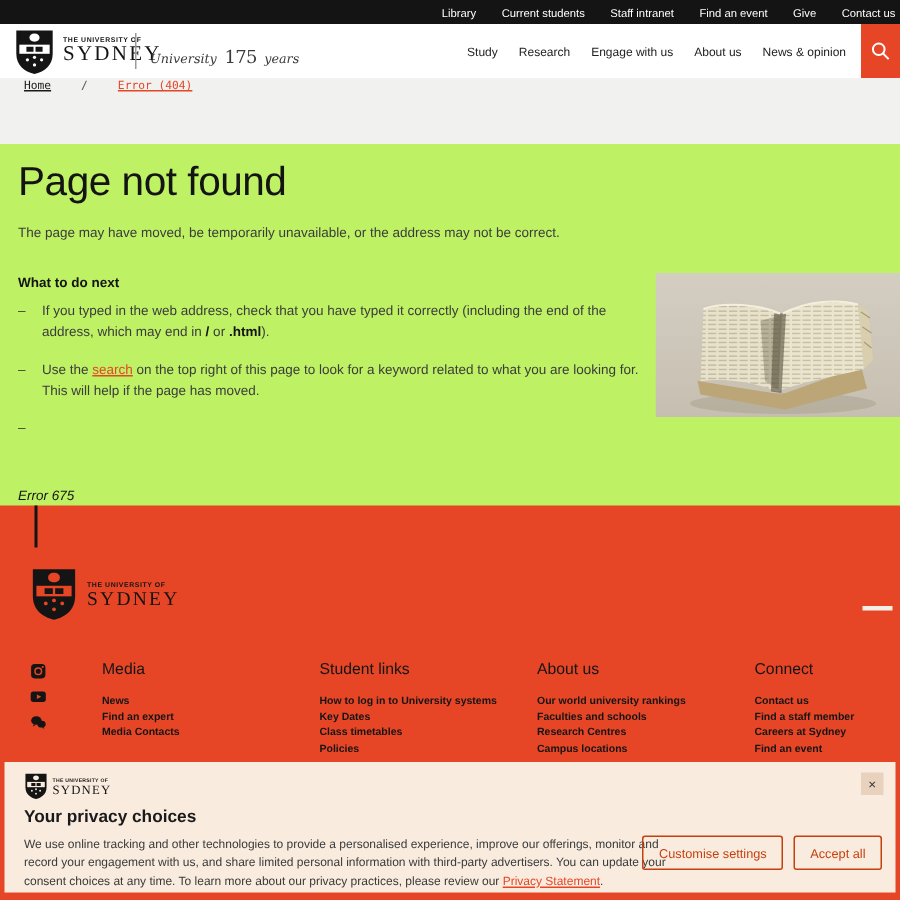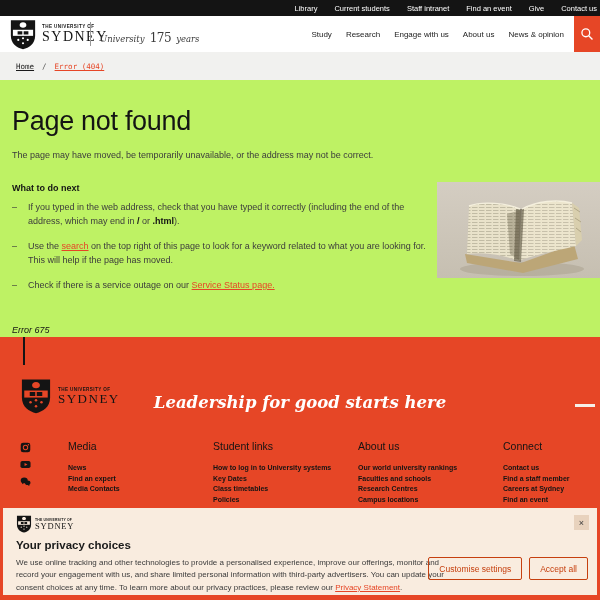--- a/index.html
+++ b/index.html
@@ -22,21 +22,21 @@
 .word-l2{font-family:"Liberation Serif",serif;font-size:14px;letter-spacing:1.5px;line-height:1.1}
 .hdr-div{position:absolute;left:90px;top:6px;width:1px;height:24px;background:#9a9a9a}
 .celebrating{position:absolute;left:100px;top:11px;color:#3a3a3a;font-family:"DejaVu Serif",serif;white-space:nowrap}
 .celebrating .script{font-style:italic;font-size:8.5px}
 .celebrating .num{font-size:12px;letter-spacing:-.5px}
 .nav{position:absolute;right:36px;top:0;height:36px;display:flex;align-items:center;gap:14px}
 .nav span{font-size:8px;color:#222;cursor:pointer;white-space:nowrap}
 .searchbtn{position:absolute;right:0;top:0;width:26px;height:36px;background:#e64626;display:flex;align-items:center;justify-content:center;cursor:pointer}
 
 
-.breadcrumb{position:absolute;top:52px;left:0;right:0;height:28px;background:#f1f1ef;display:flex;align-items:center;padding-left:16px;font-family:"DejaVu Sans Mono",monospace;font-size:7.5px;gap:8px}
+.breadcrumb{position:absolute;top:52px;left:0;right:0;height:44px;background:#f1f1ef;display:flex;align-items:flex-start;padding-left:16px;font-family:"DejaVu Sans Mono",monospace;font-size:7.5px;gap:20px}
 .breadcrumb .bc-home{color:#1a1a1a;text-decoration:underline;cursor:pointer}
 .breadcrumb .bc-sep{color:#555}
 .breadcrumb .bc-cur{color:#e64626;text-decoration:underline;cursor:pointer}
 
 
 .h1{position:absolute;left:12px;top:106px;font-size:27px;font-weight:500;color:#141414;letter-spacing:-.3px}
 .intro{position:absolute;left:12px;top:149px;width:432px;font-size:9px;color:#3c3c3c;line-height:1.5}
 .whatnext{position:absolute;left:12px;top:183px;font-size:9px;font-weight:bold;color:#141414}
 .bullets{position:absolute;left:12px;top:200px;width:428px}
 .bullet{display:flex;margin-bottom:10px;font-size:9px;color:#3c3c3c;line-height:1.6}
@@ -147,23 +147,20 @@
       </span>
     </div>
     <div class="bullet">
       <span class="dash">–</span>
       <span>
         <span>Use the </span><span class="rlink">search</span><span> on the top right of this page to look for a keyword related to what you are looking for. This will help if the page has moved.</span>
       </span>
     </div>
     <div class="bullet">
       <span class="dash">–</span>
-      <span>
-        <span>Check if there is a service outage on our </span><span class="rlink">Service Status page.</span>
-      </span>
     </div>
   </div>
 
 
   <svg class="photo" viewBox="0 0 163 96">
     <defs>
       <linearGradient id="bg" x1="0" y1="0" x2="0" y2="1">
         <stop offset="0" stop-color="#d4cdc2"></stop>
           <stop offset="1" stop-color="#c6bfb1"></stop>
       </linearGradient>
@@ -199,21 +196,20 @@
       <circle class="detail" cx="13" cy="31" r="1.6"></circle>
       <circle class="detail" cx="27" cy="31" r="1.6"></circle>
       <circle class="detail" cx="20" cy="28.5" r="1.6"></circle>
       <circle class="detail" cx="20" cy="36" r="1.6"></circle>
     </svg>
     <div class="f-word">
       <div class="word-l1">THE UNIVERSITY OF</div>
       <div class="word-l2">SYDNEY</div>
     </div>
 
-    <div class="tagline">Leadership for good starts here</div>
     <div class="tagdash"></div>
 
     <div class="fcols">
       <div class="fsocial">
         <svg class="sic" viewBox="0 0 12 12">
           <rect x="0.8" y="0.8" width="10.4" height="10.4" rx="2.6" fill="#141414"></rect>
           <circle cx="6" cy="6" r="2.4" fill="none" stroke="#e64626" stroke-width="1.1"></circle>
           <circle cx="9.2" cy="2.9" r="0.8" fill="#e64626"></circle>
         </svg>
         <svg class="sic" viewBox="0 0 12 12">

